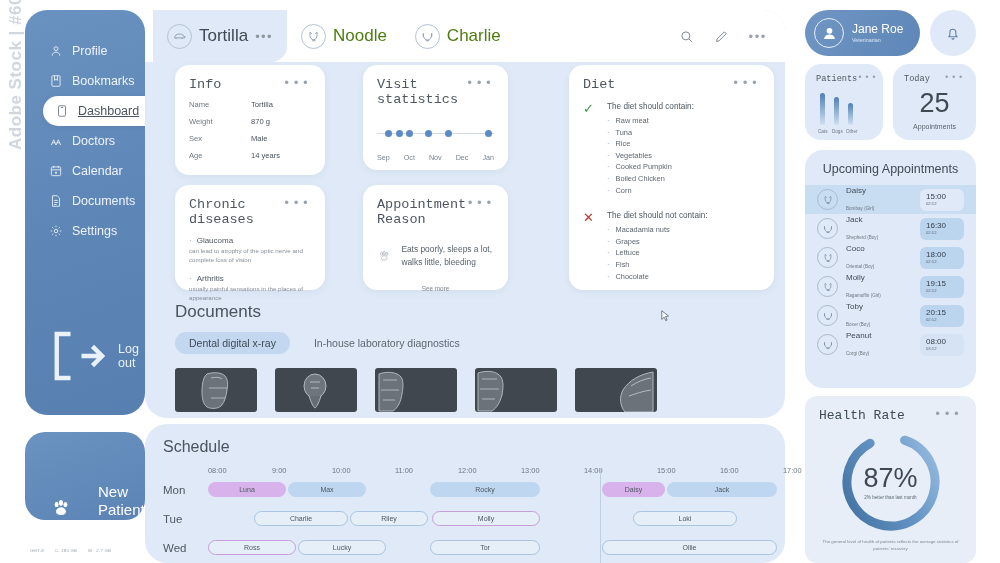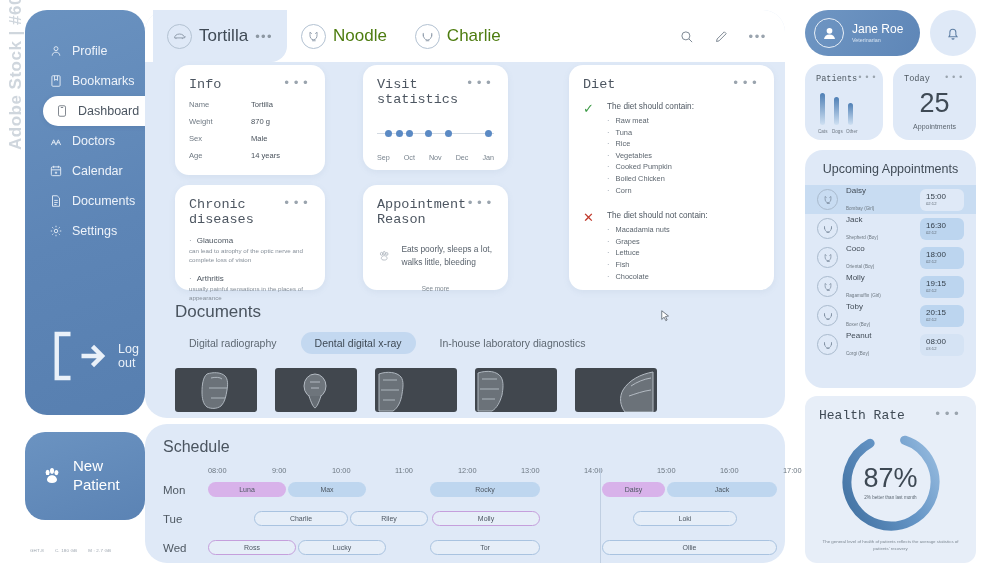--- a/index.html
+++ b/index.html
@@ -21,34 +21,34 @@
   }
   .nav-item {
     height: 30px; display: flex; align-items: center;
     gap: 9px; padding-left: 18px; margin: 0 8px 0 6px;
     color: #eef3fa; font-size: 12.5px; border-radius: 15px;
     position: relative;
   }
   .nav-item.active {
     background: #ffffff; color: #4b5560; margin-left: 18px; margin-right: -14px;
     box-shadow: 0 1px 4px rgba(60,90,130,.18);
-    padding-left: 12px; width: 118px;
+    padding-left: 12px; width: 118px; text-decoration: underline;
   }
   .nav-item .ic { width: 14px; height: 14px; flex: none; opacity: .92; }
   .nav-item.active .ic { opacity: .75; }
   .nav-spacer { flex: 1; }
   .logout {
     display: flex; align-items: center; gap: 9px; padding-left: 18px;
     color: #eaf1f9; font-size: 12.5px; margin-bottom: 26px;
   }
   .newpatient {
     position: absolute; left: 25px; top: 432px; width: 120px; height: 88px;
     background: linear-gradient(160deg,#6b93c1,#5b83b4);
-    border-radius: 20px; display: flex; align-items: center; gap: 9px;
-    padding-left: 15px; color: #fff;
+    border-radius: 20px; display: flex; align-items: flex-end; gap: 25px;
+    padding-left: 24px; color: #fff;
   }
   .newpatient .label { font-size: 15px; line-height: 1.25; }
   .footer-meta {
     position: absolute; left: 30px; top: 548px; width: 130px;
     display: flex; gap: 11px; color: #9aa3ad; font-size: 4.4px;
     letter-spacing: .2px;
   }
   .wm-left {
     position: absolute; left: 6px; top: 150px; width: 240px;
     transform: rotate(-90deg); transform-origin: 0 0;
@@ -474,21 +474,20 @@
             <li>Fish</li>
             <li>Chocolate</li>
           </ul>
         </div>
       </div>
     </div>
 
     <div class="docs">
       <div class="docs-title">Documents</div>
       <div class="docs-tabs">
-        <span class="doc-tab">Digital radiography</span>
         <span class="doc-tab active">Dental digital x-ray</span>
         <span class="doc-tab">In-house laboratory diagnostics</span>
       </div>
       <div class="thumbs">
         <div class="thumb">
           <svg class="xray" viewBox="0 0 82 44">
               <g fill="none" stroke="#aeb6be" stroke-width="1">
                 <path d="M32 6c6-2 14-2 18 2 3 3 3 9 2 14-1 6-2 12-6 16-4 3-10 3-14 1-4-3-5-9-5-15 0-7 1-15 5-18z" fill="#6b7279"></path>
                 <path d="M36 10c4-1 9-1 11 1M34 20h18M36 30h14"></path>
               </g>

